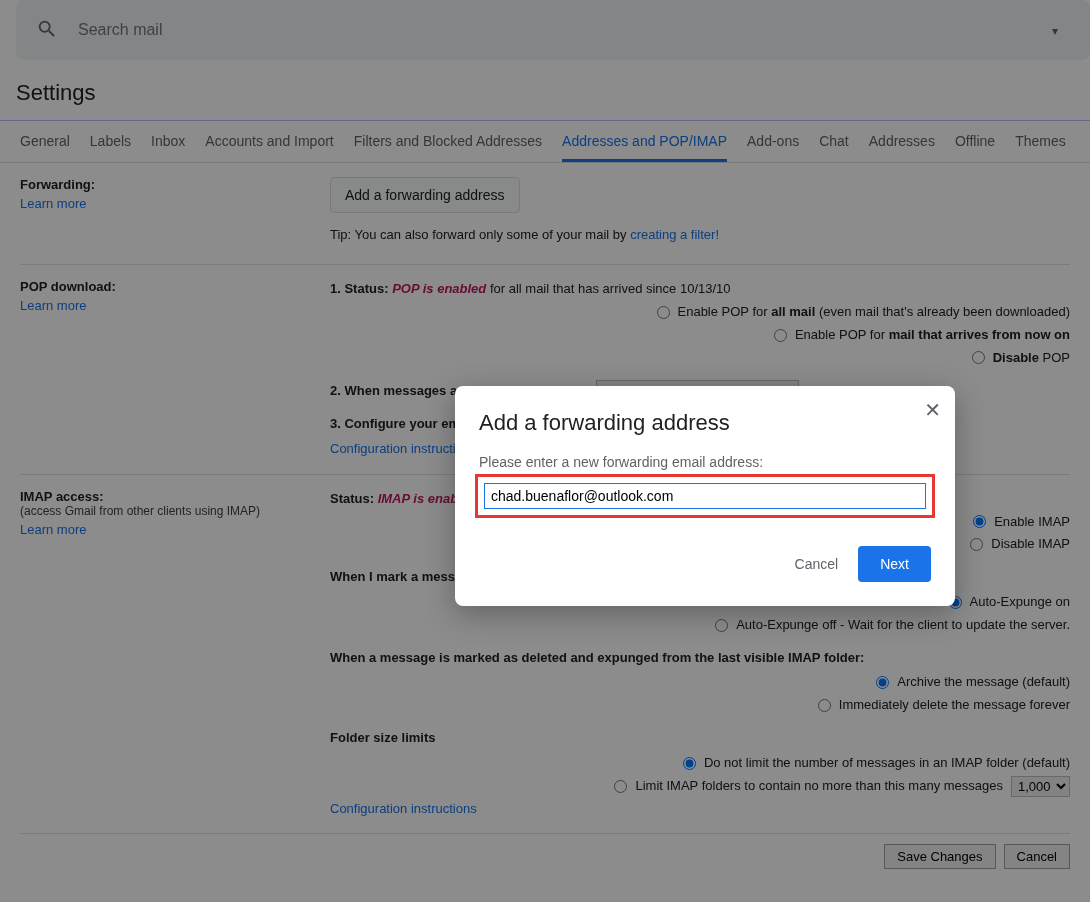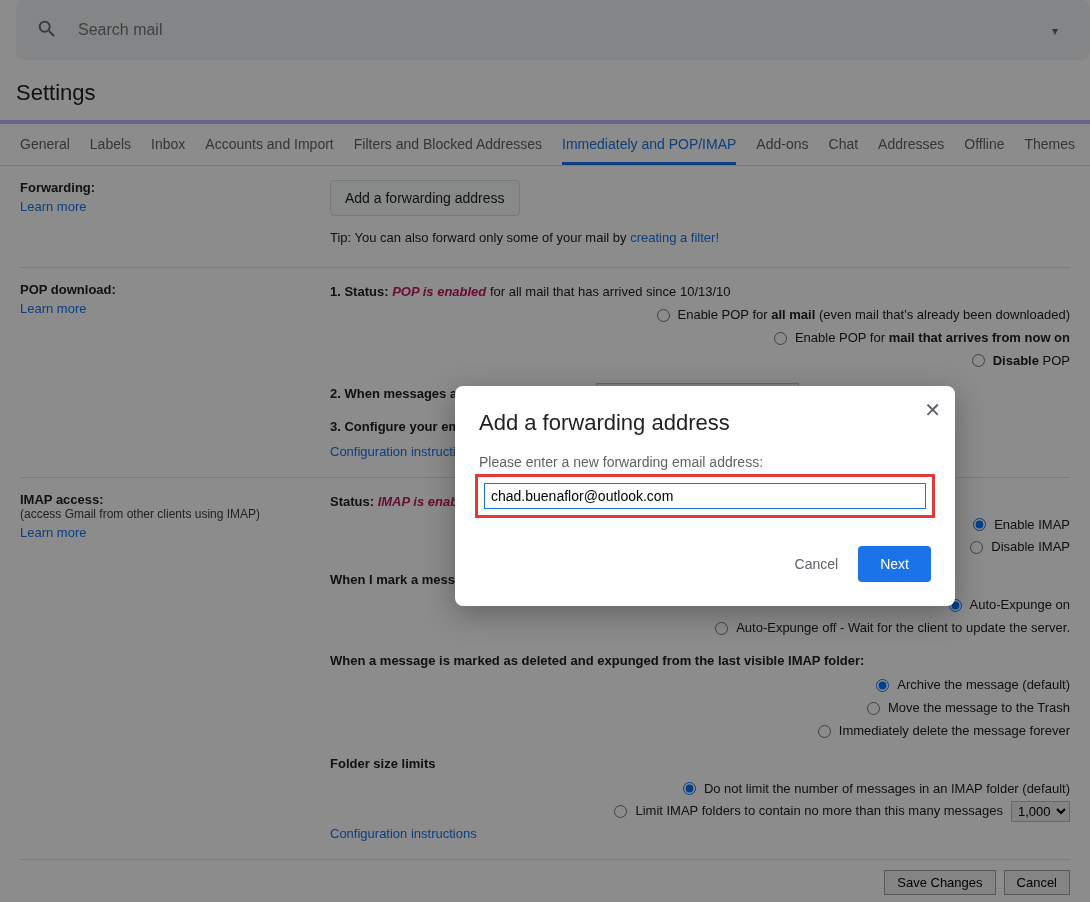--- a/index.html
+++ b/index.html
@@ -8,21 +8,21 @@
   .overlay { position: absolute; inset: 0; background: rgba(0,0,0,0.45); z-index: 50; }
 
   .search-bar { display:flex; align-items:center; padding: 12px 20px; background:#f1f3f4; border-radius:8px; margin:0 0 0 16px; height:60px; }
   .search-bar svg { width:22px; height:22px; fill:#5f6368; }
   .search-input { flex:1; border:none; background:transparent; font-size:16px; margin-left:20px; color:#5f6368; outline:none; }
   .search-dd { width:30px; text-align:center; color:#5f6368; cursor:pointer; }
   .search-dd::after { content:"▾"; font-size:12px; }
 
   h1.page-title { font-size:22px; font-weight:400; padding:20px 16px 14px 16px; }
 
-  .tabs { display:flex; border-top:4px solid #c4b5fd; border-bottom:1px solid #dadce0; padding:0 20px; gap:20px; font-size:14px; color:#5f6368; }
+  .tabs { display:flex; border-top:1px solid #c4b5fd; border-bottom:1px solid #dadce0; padding:0 20px; gap:20px; font-size:14px; color:#5f6368; }
   .tab { padding:12px 0 10px 0; white-space:nowrap; cursor:pointer; }
   .tab.active { color:#1a73e8; border-bottom:3px solid #1a73e8; }
 
   .settings-body { padding:0 20px; }
   .section { display:flex; border-bottom:1px solid #e0e0e0; padding:14px 0; }
   .section-label { width:310px; flex-shrink:0; }
   .section-label .title { font-weight:700; font-size:13px; color:#202124; }
   .section-label .hint { font-size:12px; color:#3c4043; }
   .section-label a { color:#1a73e8; text-decoration:none; font-size:13px; display:inline-block; margin-top:4px; }
   .section-content { flex:1; font-size:13px; line-height:1.6; color:#202124; }
@@ -63,21 +63,21 @@
 </div>
 
 <h1 class="page-title">Settings</h1>
 
 <div class="tabs">
   <div class="tab">General</div>
   <div class="tab">Labels</div>
   <div class="tab">Inbox</div>
   <div class="tab">Accounts and Import</div>
   <div class="tab">Filters and Blocked Addresses</div>
-  <div class="tab active">Immediately and POP/IMAP</div>
+  <div class="tab active">Addresses and POP/IMAP</div>
   <div class="tab">Add-ons</div>
   <div class="tab">Chat</div>
   <div class="tab">Addresses</div>
   <div class="tab">Offline</div>
   <div class="tab">Themes</div>
 </div>
 
 <div class="settings-body">
 
   <div class="section">
@@ -149,24 +149,20 @@
         </div>
       <div class="radio-row">
           <input type="radio" name="expunge" style="">
           <span>Auto-Expunge off - Wait for the client to update the server.</span>
         </div>
 
       <p><b>When a message is marked as deleted and expunged from the last visible IMAP folder:</b></p>
       <div class="radio-row">
           <input type="radio" name="expact" checked="" style="">
           <span>Archive the message (default)</span>
-        </div>
-      <div class="radio-row">
-          <input type="radio" name="expact" style="">
-          <span>Move the message to the Trash</span>
         </div>
       <div class="radio-row">
           <input type="radio" name="expact" style="">
           <span>Immediately delete the message forever</span>
         </div>
 
       <p><b>Folder size limits</b></p>
       <div class="radio-row">
           <input type="radio" name="flimit" checked="" style="">
           <span>Do not limit the number of messages in an IMAP folder (default)</span>

